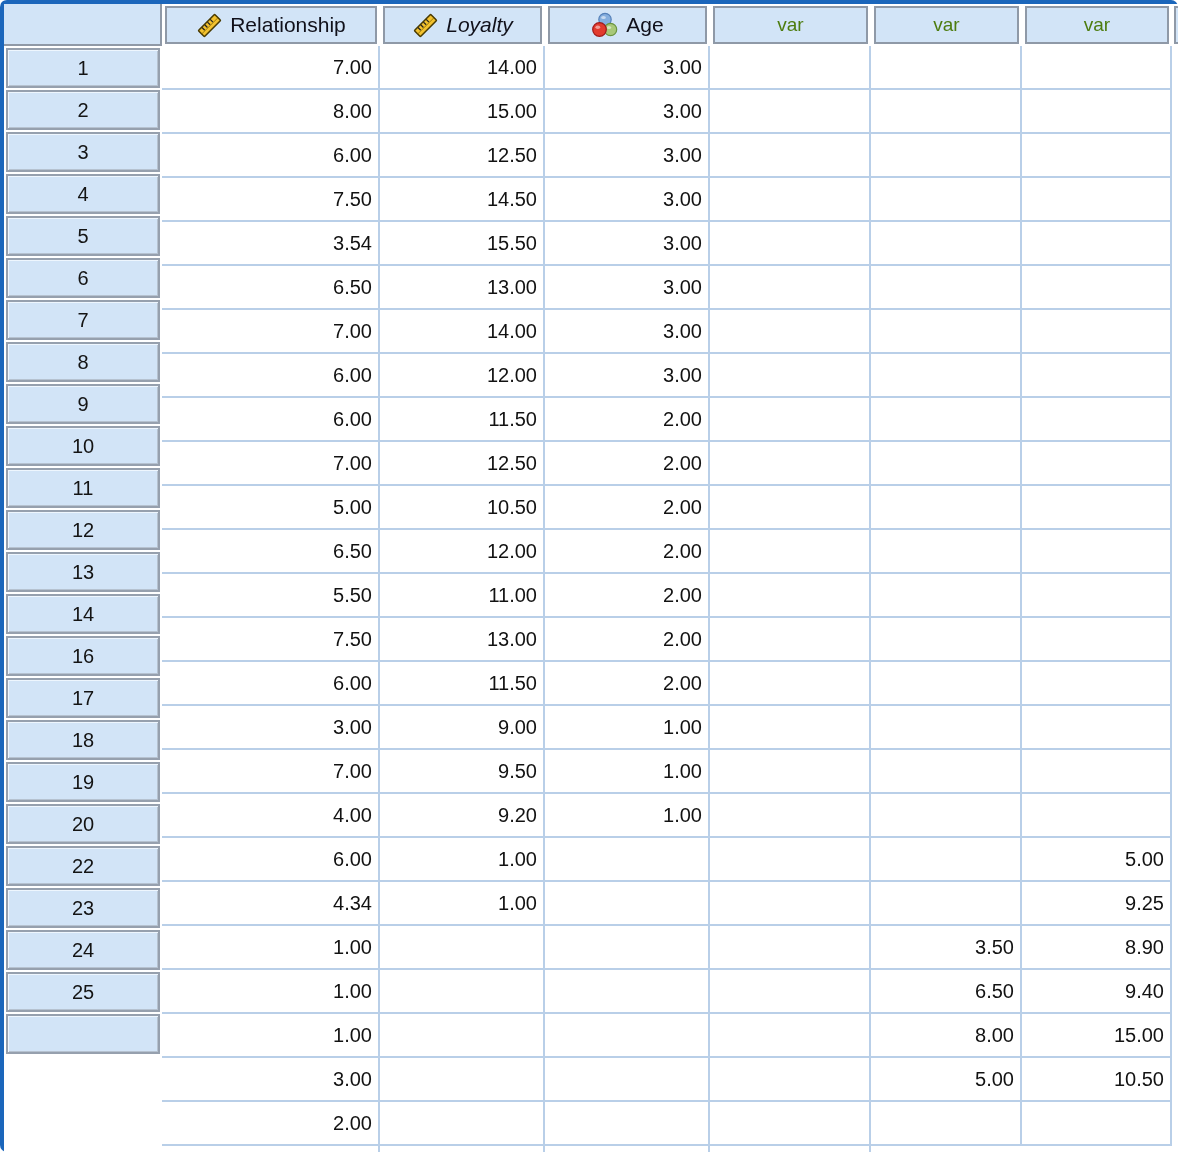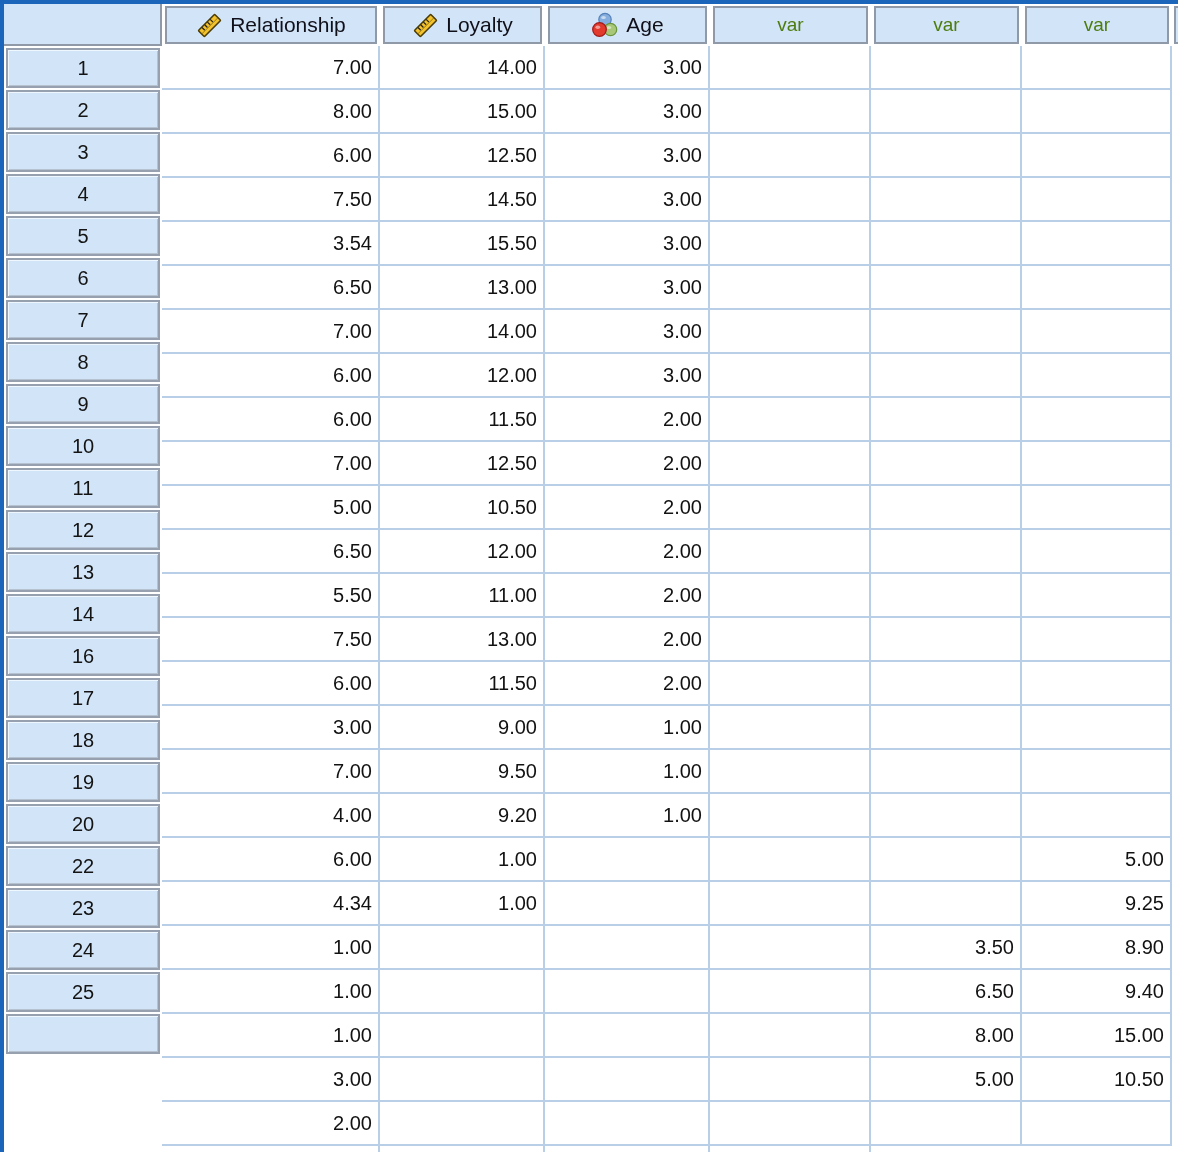--- a/index.html
+++ b/index.html
@@ -1,38 +1,38 @@
 <!DOCTYPE html>
 <html><head>
 <meta charset="utf-8">
 <style>
   html,body { margin:0; padding:0; background:#ffffff; }
   .app {
     position:relative; width:1178px; height:1152px; background:#ffffff;
-    overflow:hidden; font-family:"Liberation Sans", sans-serif;
+    overflow:hidden; font-family:"Liberation Sans", sans-serif;border-radius:7px;
     -webkit-font-smoothing:antialiased;
   }
   .frame-top  { position:absolute; left:0; top:0; width:1178px; height:4px; background:#1b66bb; }
   .frame-left { position:absolute; left:0; top:0; width:4px; height:1152px; background:#1b66bb; }
   .inner { position:absolute; left:4px; top:4px; width:1174px; height:1148px; }
 
   
   .corner-cell {
     position:absolute; left:0; top:0; width:158px; height:42px; box-sizing:border-box;
     background:#d2e4f7; border-right:2px solid #8f99a7; border-bottom:2px solid #8f99a7;
   }
   .col-hdr {
     position:absolute; top:2px; height:38px; box-sizing:border-box;
     background:#d2e4f7; border:2px solid #8f99a7;
     display:flex; align-items:center; justify-content:center; gap:7px;
     font-size:21px; color:#10101a; white-space:nowrap; overflow:hidden;
   }
   .col-hdr.var-hdr { color:#4d7c0f; font-size:19px; }
   .hc1 { left:161px;  width:212px; }
-  .hc2 { left:379px;  width:159px; }
+  .hc2 { left:379px;  width:159px;font-style:italic; }
   .hc3 { left:544px;  width:159px; }
   .hc4 { left:709px;  width:155px; }
   .hc5 { left:870px;  width:145px; }
   .hc6 { left:1021px; width:144px; }
   .hc-partial { left:1170px; width:10px; }
   .hdr-icon { display:flex; align-items:center; flex:0 0 auto; }
 
   
   .rowhdrs { position:absolute; left:0; top:42px; width:158px; }
   .row-btn {

